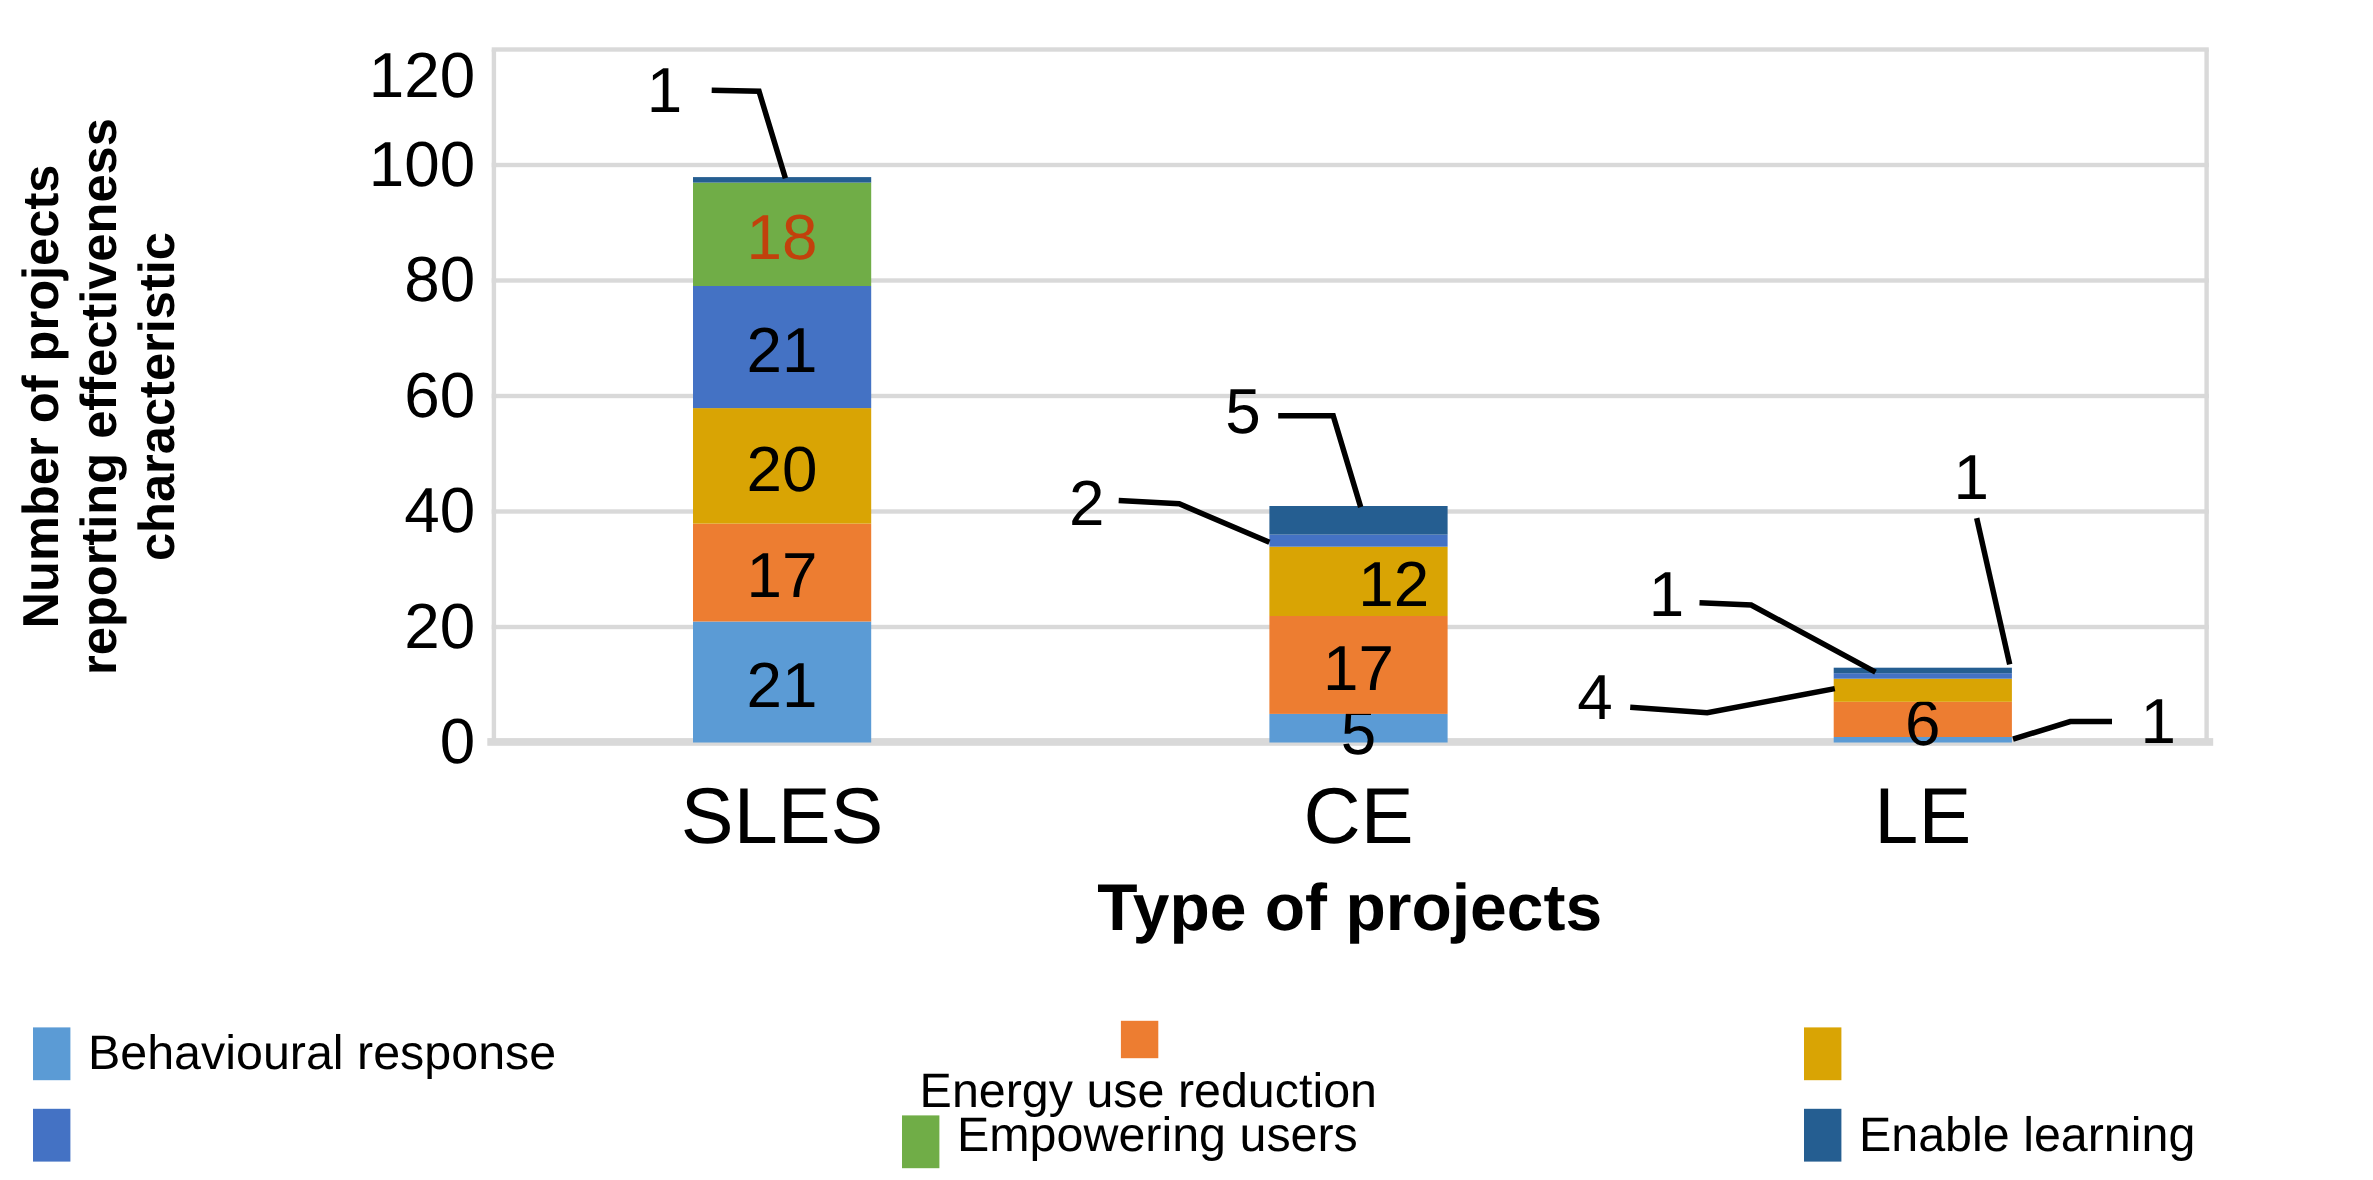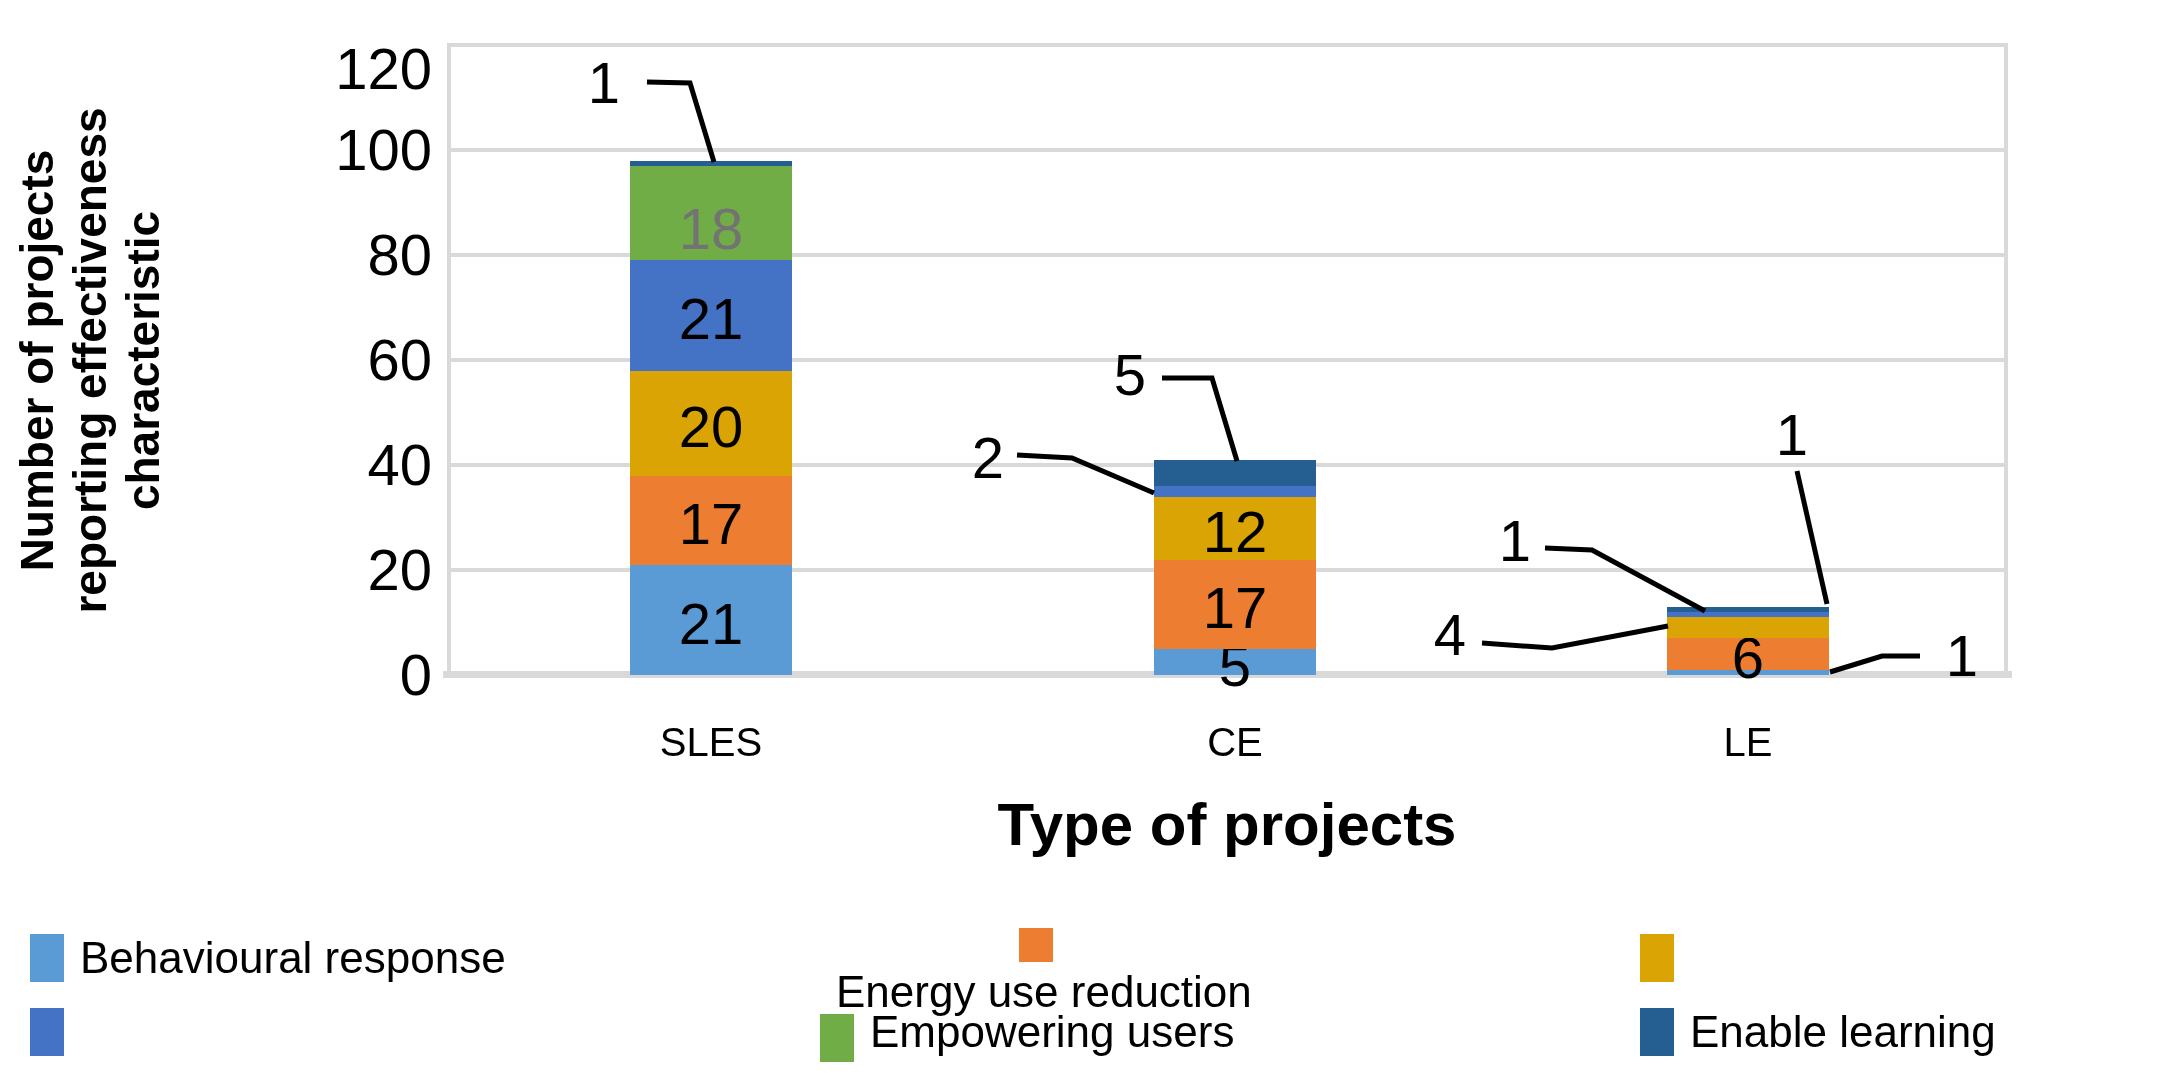--- a/index.html
+++ b/index.html
@@ -39,21 +39,21 @@
     font-size:58px;line-height:58px;white-space:nowrap;
   }
   .callout-label{
     position:absolute;transform:translate(-50%,-50%);
     font-size:58px;line-height:58px;white-space:nowrap;
   }
   #leader-svg{position:absolute;left:0;top:0;overflow:visible;}
   
   .xcat{
     position:absolute;top:712px;transform:translateX(-50%);
-    font-size:40px;line-height:60px;white-space:nowrap;
+    font-size:72px;line-height:60px;white-space:nowrap;
   }
   #xtitle{
     position:absolute;top:790px;left:1227px;transform:translateX(-50%);
     font-size:60px;font-weight:bold;white-space:nowrap;
   }
   
   .legend-item{position:absolute;height:60px;display:flex;align-items:center;}
   .legend-swatch{width:34px;height:48px;flex:0 0 34px;}
   .legend-text{margin-left:16px;font-size:44px;line-height:60px;white-space:nowrap;}
 </style>
@@ -93,28 +93,28 @@
       <div class="axisline" style="background: rgb(217, 217, 217);"></div>
       <div class="bar-seg" style="left: 183px; top: 519.75px; width: 162px; height: 110.25px; background: rgb(91, 155, 213);"></div>
       <div class="seg-label" style="left: 264px; top: 578.875px; color: rgb(0, 0, 0);">21</div>
       <div class="bar-seg" style="left: 183px; top: 430.5px; width: 162px; height: 89.25px; background: rgb(237, 125, 49);"></div>
       <div class="seg-label" style="left: 264px; top: 479.125px; color: rgb(0, 0, 0);">17</div>
       <div class="bar-seg" style="left: 183px; top: 325.5px; width: 162px; height: 105px; background: rgb(217, 164, 4);"></div>
       <div class="seg-label" style="left: 264px; top: 382px; color: rgb(0, 0, 0);">20</div>
       <div class="bar-seg" style="left: 183px; top: 215.25px; width: 162px; height: 110.25px; background: rgb(68, 114, 196);"></div>
       <div class="seg-label" style="left: 264px; top: 274.375px; color: rgb(0, 0, 0);">21</div>
       <div class="bar-seg" style="left: 183px; top: 120.75px; width: 162px; height: 94.5px; background: rgb(112, 173, 71);"></div>
-      <div class="seg-label" style="left: 264px; top: 184px; color: #737373;">18</div>
+      <div class="seg-label" style="left: 264px; top: 171px; color: #c2410c;">18</div>
       <div class="bar-seg" style="left: 183px; top: 115.5px; width: 162px; height: 5.25px; background: rgb(37, 94, 145);"></div>
       <div class="bar-seg" style="left: 707px; top: 603.75px; width: 162px; height: 26.25px; background: rgb(91, 155, 213);"></div>
       <div class="seg-label" style="left: 788px; top: 620.875px; color: rgb(0, 0, 0);">5</div>
       <div class="bar-seg" style="left: 707px; top: 514.5px; width: 162px; height: 89.25px; background: rgb(237, 125, 49);"></div>
       <div class="seg-label" style="left: 788px; top: 563.125px; color: rgb(0, 0, 0);">17</div>
       <div class="bar-seg" style="left: 707px; top: 451.5px; width: 162px; height: 63px; background: rgb(217, 164, 4);"></div>
-      <div class="seg-label" style="left: 788px; top: 487px; color: rgb(0, 0, 0);">12</div>
+      <div class="seg-label" style="left: 820px; top: 487px; color: rgb(0, 0, 0);">12</div>
       <div class="bar-seg" style="left: 707px; top: 441px; width: 162px; height: 10.5px; background: rgb(68, 114, 196);"></div>
       <div class="bar-seg" style="left: 707px; top: 414.75px; width: 162px; height: 26.25px; background: rgb(37, 94, 145);"></div>
       <div class="bar-seg" style="left: 1220px; top: 624.75px; width: 162px; height: 5.25px; background: rgb(91, 155, 213);"></div>
       <div class="bar-seg" style="left: 1220px; top: 593.25px; width: 162px; height: 31.5px; background: rgb(237, 125, 49);"></div>
       <div class="seg-label" style="left: 1301px; top: 613px; color: rgb(0, 0, 0);">6</div>
       <div class="bar-seg" style="left: 1220px; top: 572.25px; width: 162px; height: 21px; background: rgb(217, 164, 4);"></div>
       <div class="bar-seg" style="left: 1220px; top: 567px; width: 162px; height: 5.25px; background: rgb(68, 114, 196);"></div>
       <div class="bar-seg" style="left: 1220px; top: 561.75px; width: 162px; height: 5.25px; background: rgb(37, 94, 145);"></div>
       <svg width="1561" height="630" id="leader-svg">
         <polyline points="200,37 243,38 267,117" fill="none" stroke="#000000" stroke-width="5"></polyline>

